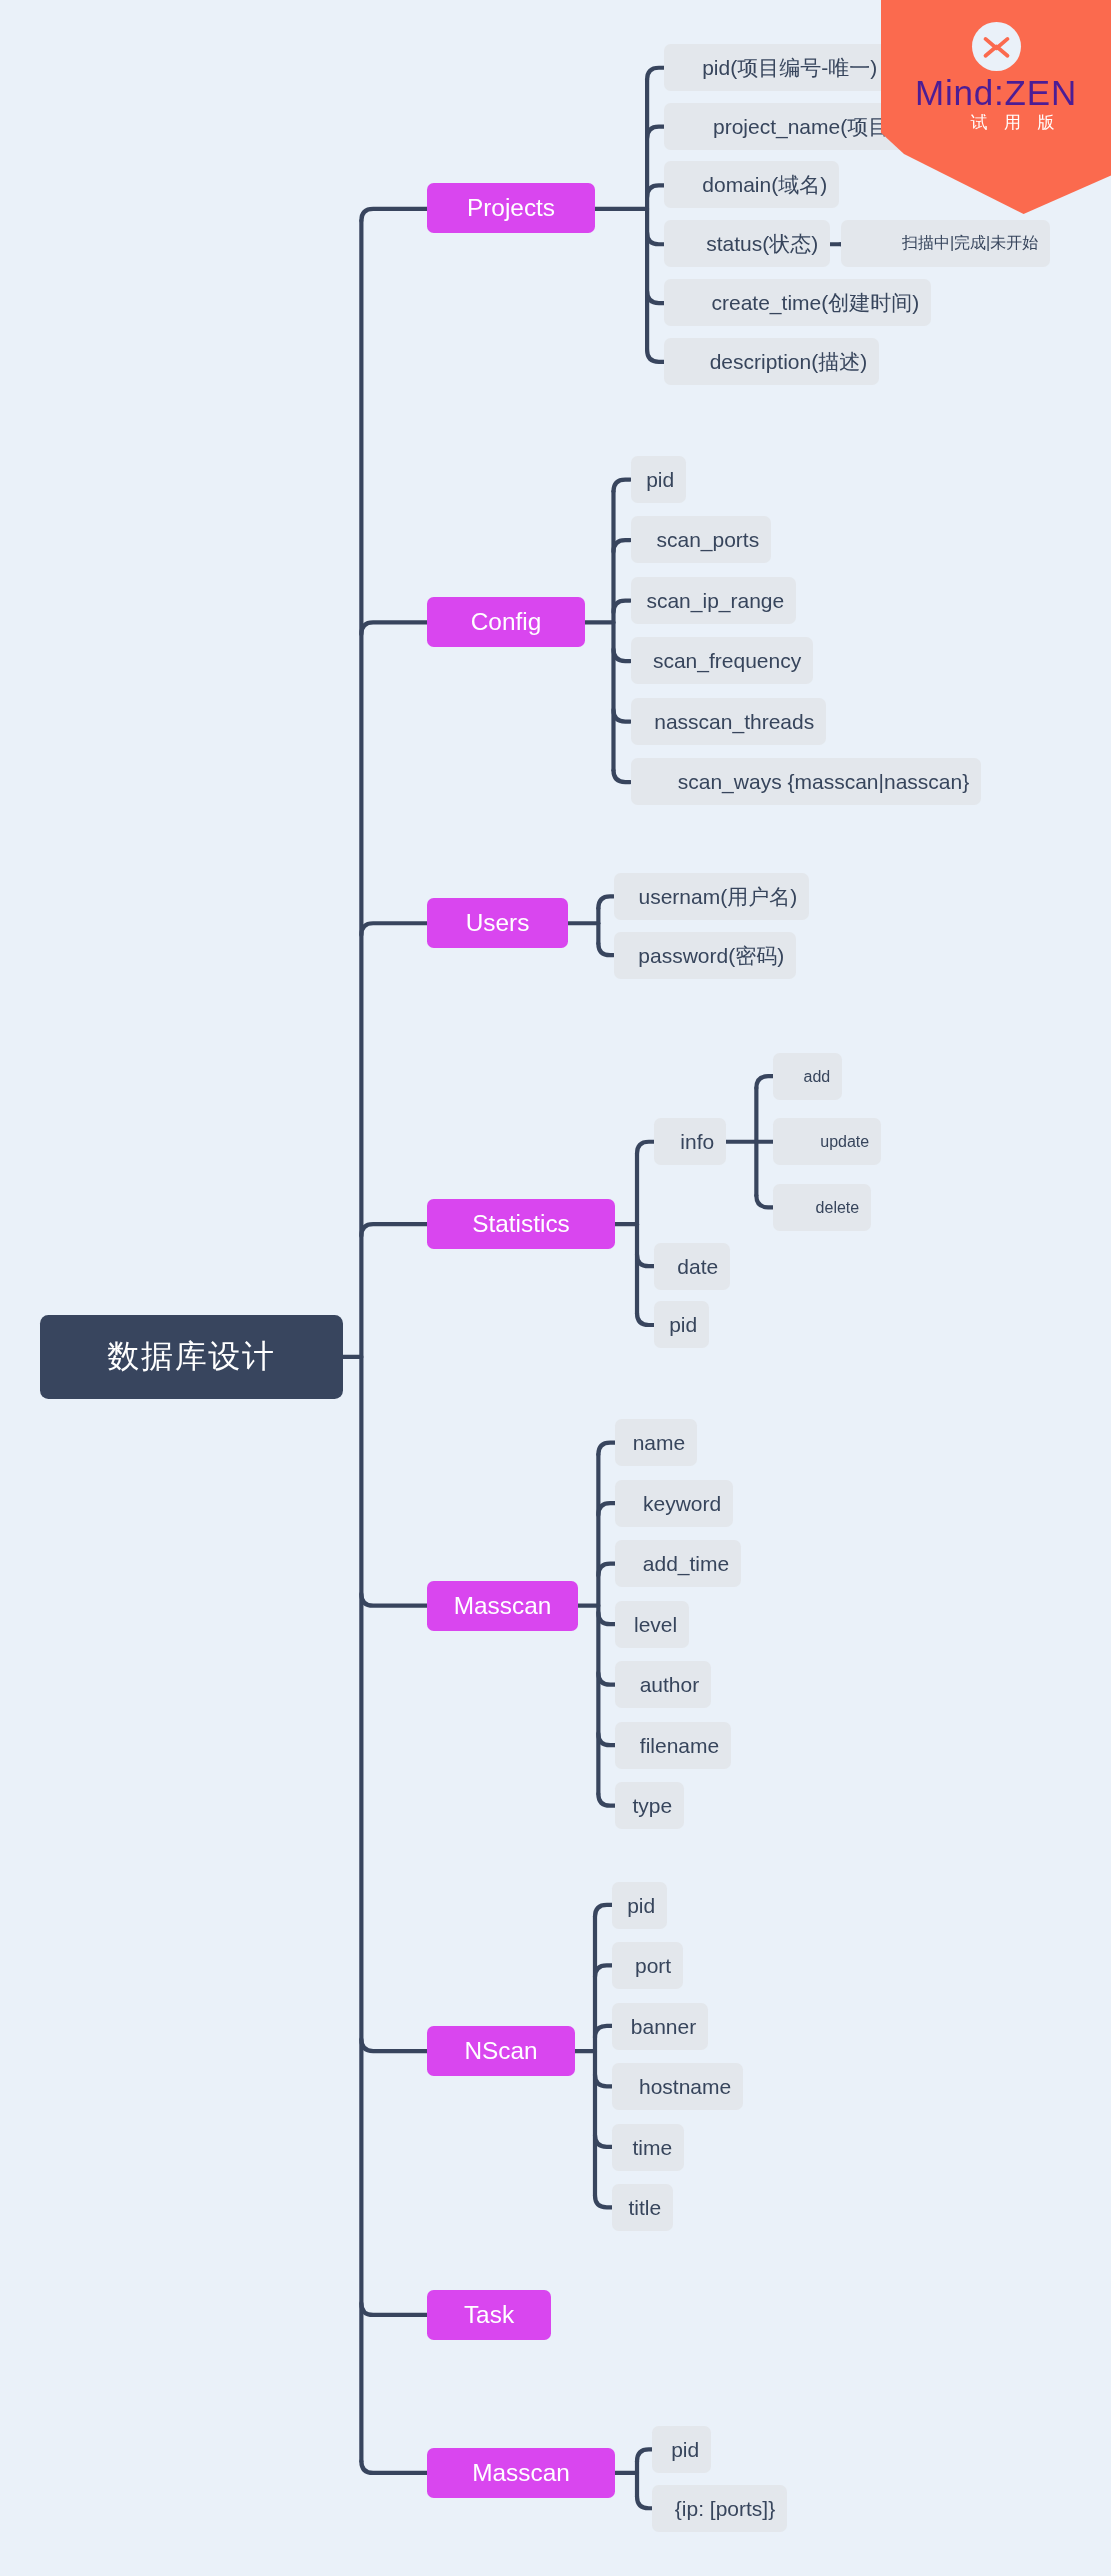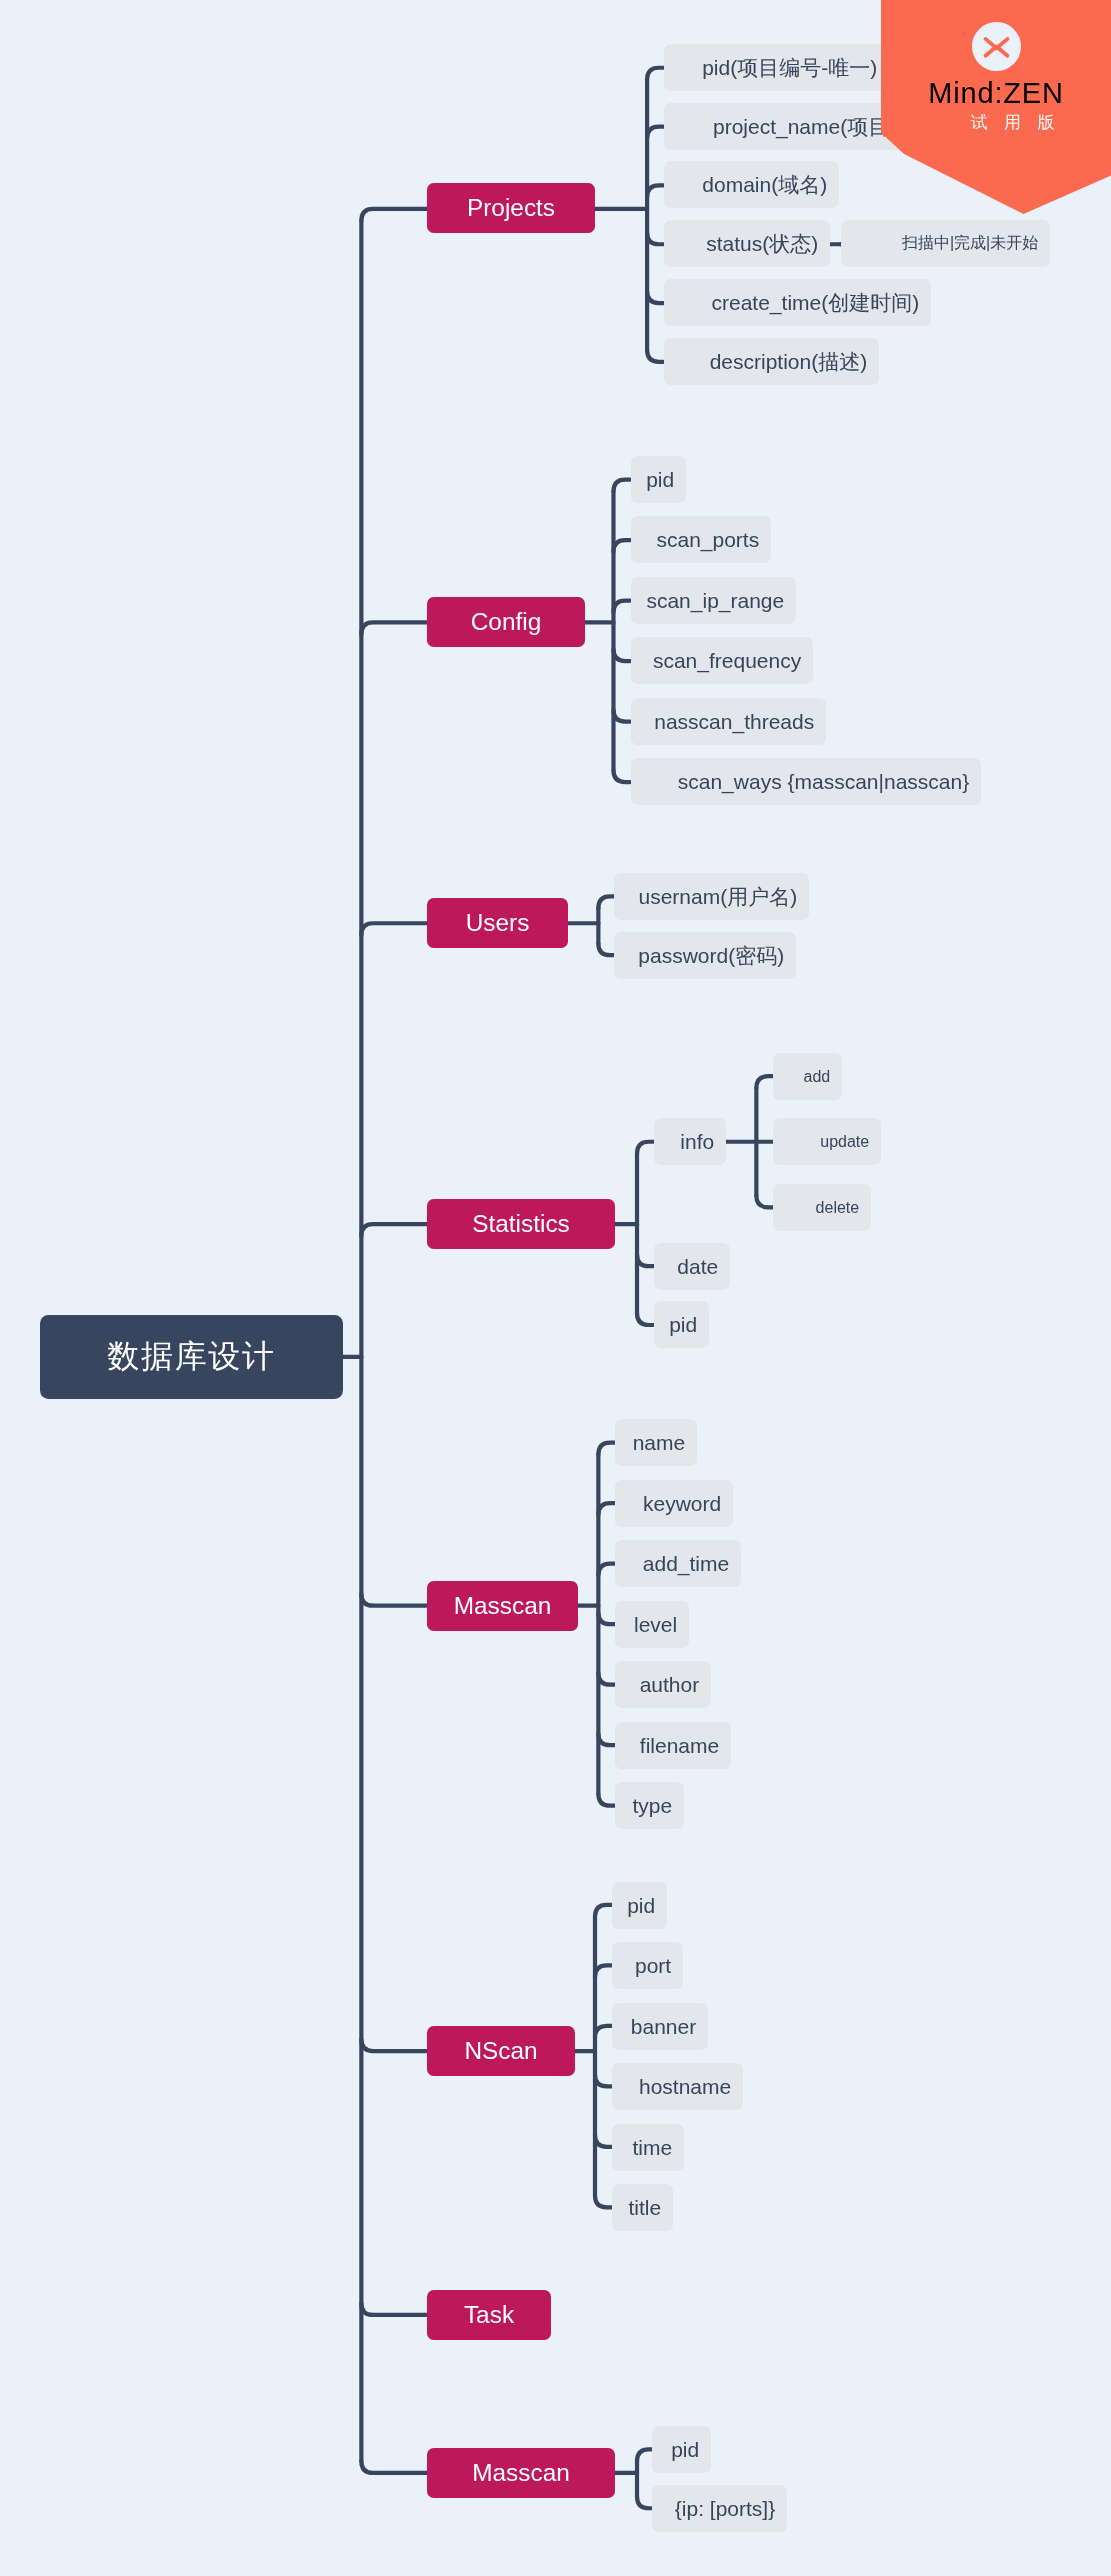--- a/index.html
+++ b/index.html
@@ -36,21 +36,21 @@
   .root-node {
     background: #38455e;
     color: #ffffff;
     border-radius: 8.4px;
     font-size: 32px;
     letter-spacing: 1.7px;
     padding: 0 23.5px;
   }
 
   .branch-node {
-    background: #be185d;
+    background: #d946ef;
     color: #ffffff;
     border-radius: 6.7px;
     font-size: 24.4px;
     padding: 16px 17px;
   }
 
   .leaf-node {
     background: #e3e7ec;
     color: #37455c;
     border-radius: 6.7px;
@@ -84,22 +84,22 @@
   #wm-logo {
     width: 49px;
     height: 49px;
     border-radius: 50%;
     background: #eaf1f9;
     margin: 22px auto 5px auto;
     position: relative;
   }
   #wm-logo svg { display:block; }
   #wm-title {
-    color: #000000;
-    font-size: 29px;
+    color: #4c1d95;
+    font-size: 35px;
     letter-spacing: 0.8px;
     line-height: 34px;
     font-weight: 300;
   }
   #wm-sub {
     color: #ffffff;
     font-size: 17px;
     letter-spacing: 5.9px;
     line-height: 25px;
     font-weight: 300;

